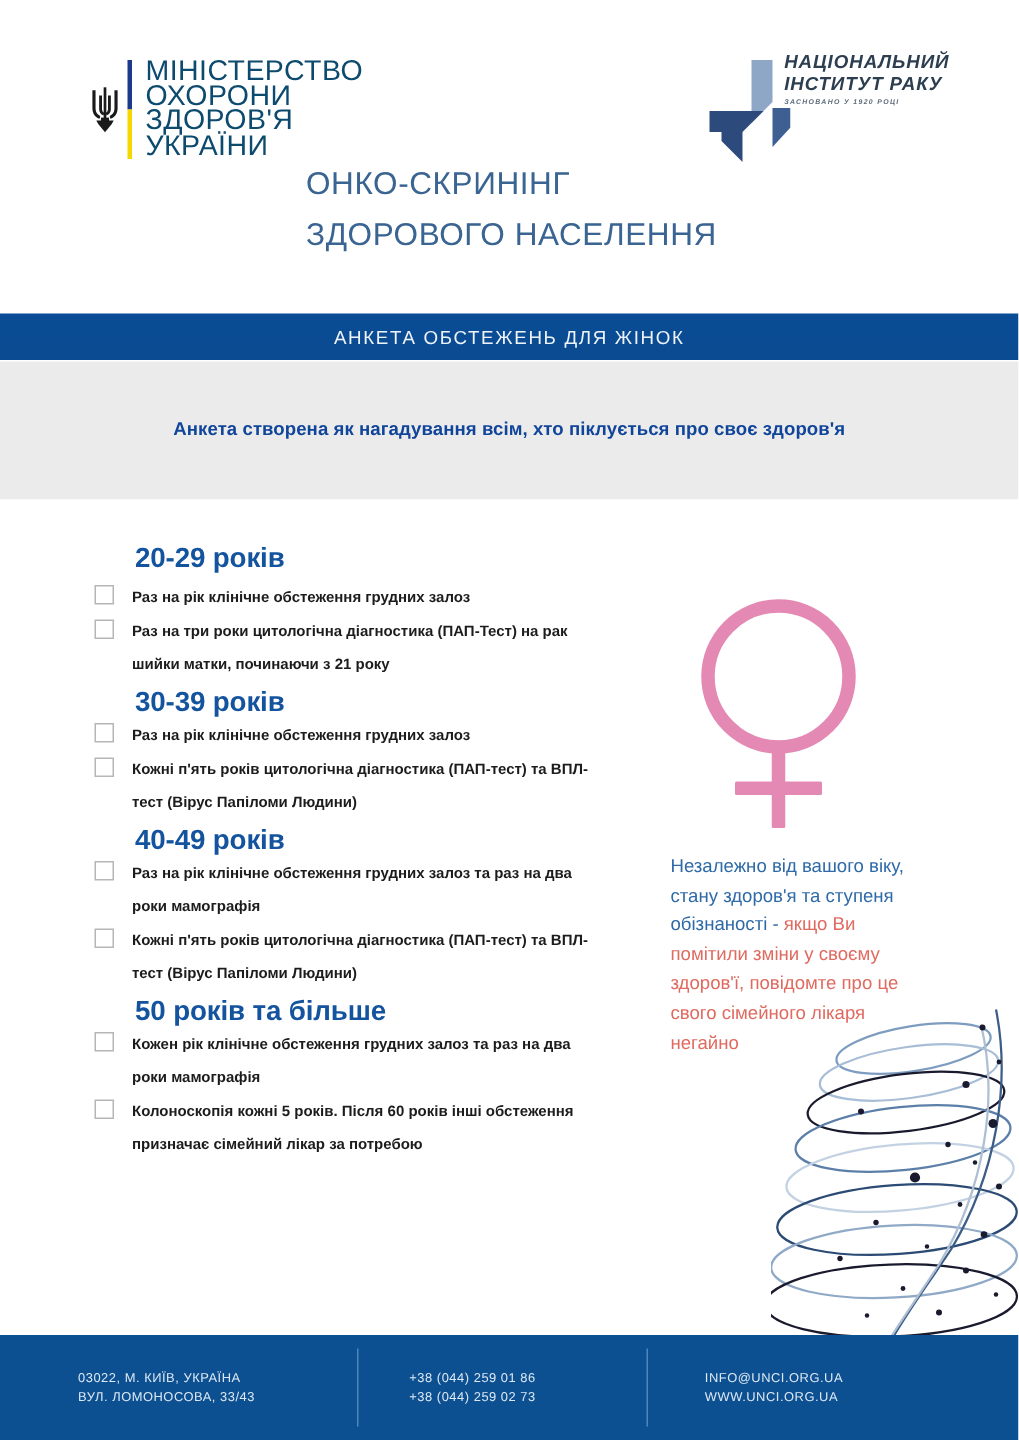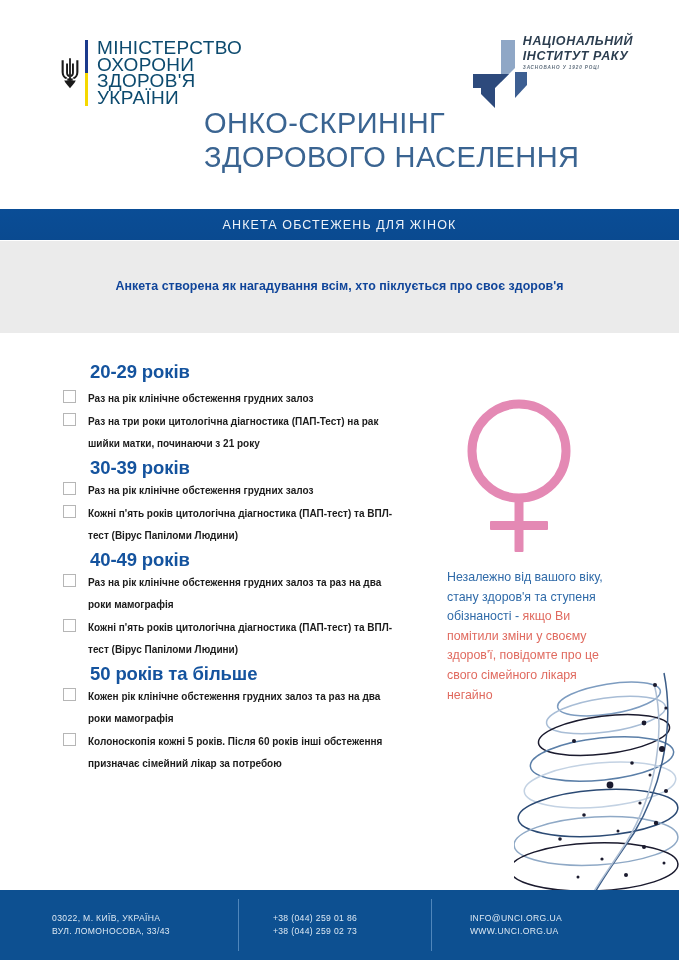--- a/index.html
+++ b/index.html
@@ -33,21 +33,21 @@
   .nic-text .l1,.nic-text .l2{
     display:block;font-size:12.5px;line-height:14.5px;font-weight:bold;
     color:#2c3e50;letter-spacing:.6px;
   }
   .nic-sub{display:block;font-size:4.6px;line-height:7px;letter-spacing:.9px;
     color:#5c6b7a;font-weight:bold;margin-top:1px;}
   .nic-mark{position:absolute;left:-58px;top:4px;width:62px;height:70px;z-index:1;}
 
   .title{
     position:absolute;left:204px;top:106px;
-    color:#3a6491;font-size:29px;line-height:34px;font-weight:400;
+    color:#3a6491;font-size:21px;line-height:34px;font-weight:400;
     letter-spacing:.4px;
   }
   .title span{display:block;white-space:nowrap;}
 
   
   .banner{
     position:absolute;left:0;top:209px;width:679px;height:31px;
     background:#0b4e99;background:linear-gradient(#0a4d96,#0a4a90);
     display:flex;align-items:center;justify-content:center;
   }

